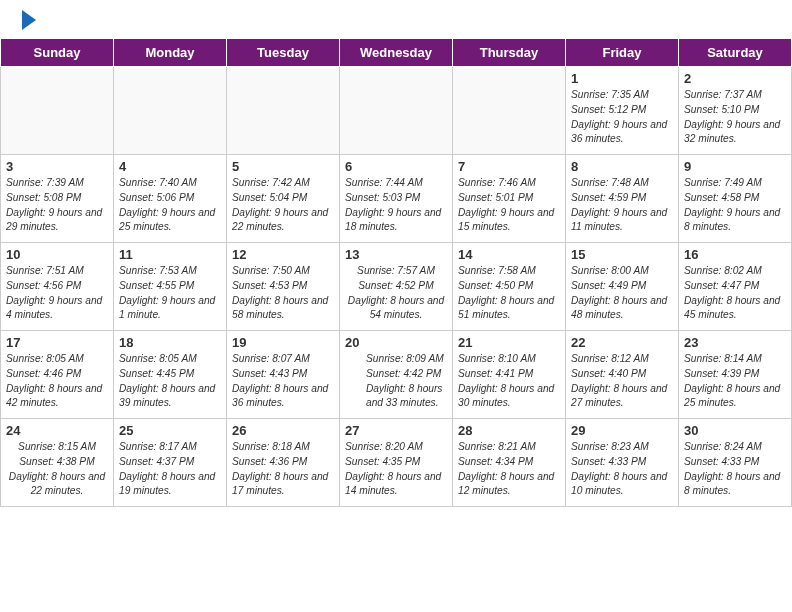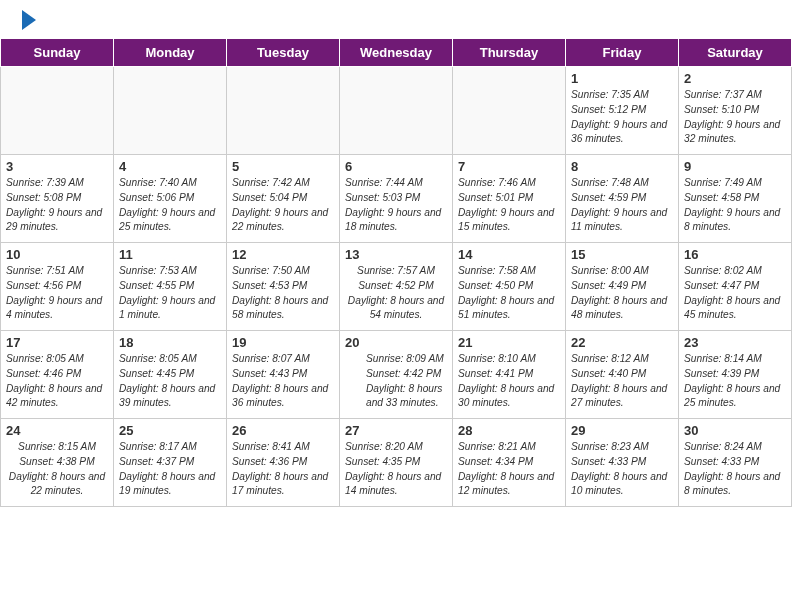--- a/index.html
+++ b/index.html
@@ -287,21 +287,21 @@
 Daylight: 8 hours and 22 minutes.</div>
         </td>
         <td>
           <span class="day-num">25</span>
           <div class="cell-text" style="white-space: pre-line;">Sunrise: 8:17 AM
 Sunset: 4:37 PM
 Daylight: 8 hours and 19 minutes.</div>
         </td>
         <td>
           <span class="day-num">26</span>
-          <div class="cell-text" style="white-space: pre-line;">Sunrise: 8:41 AM
+          <div class="cell-text" style="white-space: pre-line;">Sunrise: 8:18 AM
 Sunset: 4:36 PM
 Daylight: 8 hours and 17 minutes.</div>
         </td>
         <td>
           <span class="day-num">27</span>
           <div class="cell-text" style="white-space: pre-line;">Sunrise: 8:20 AM
 Sunset: 4:35 PM
 Daylight: 8 hours and 14 minutes.</div>
         </td>
         <td>

